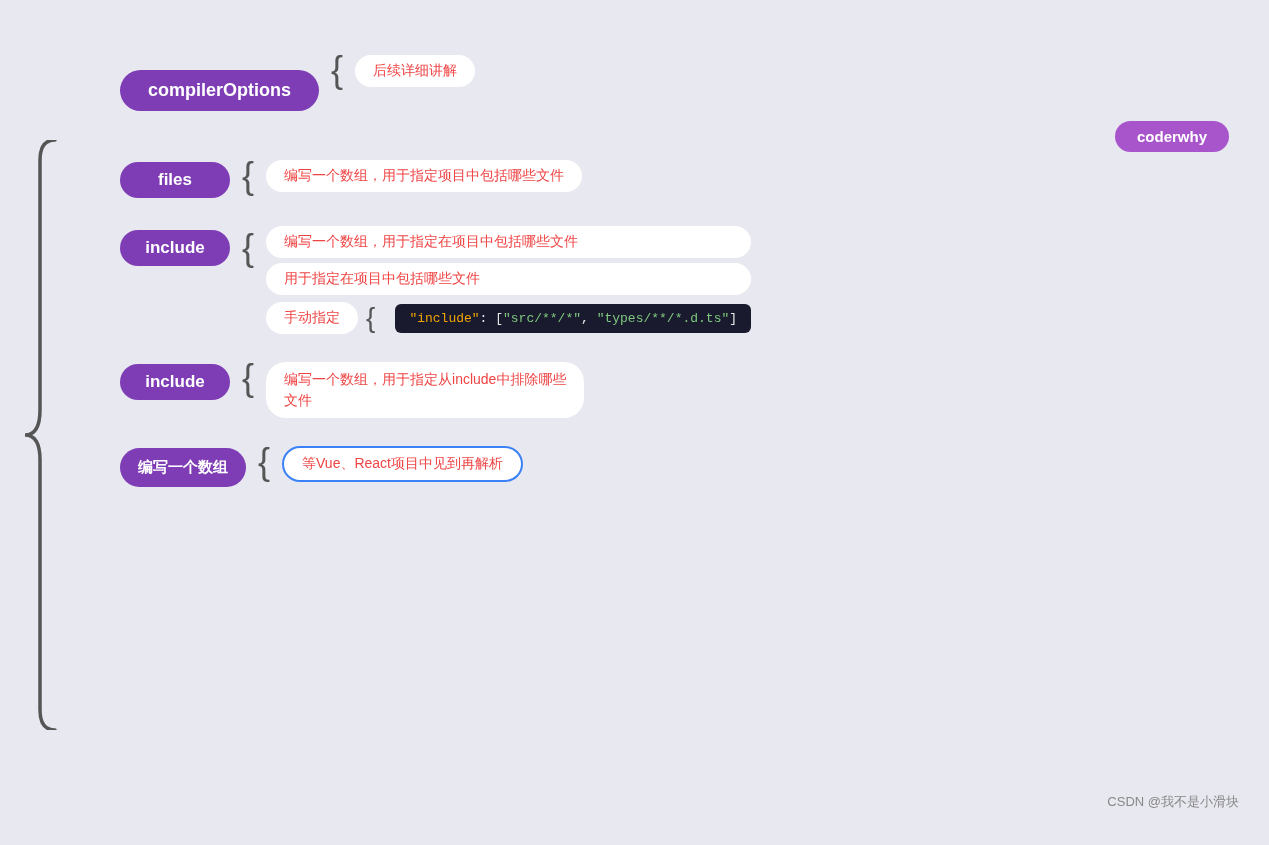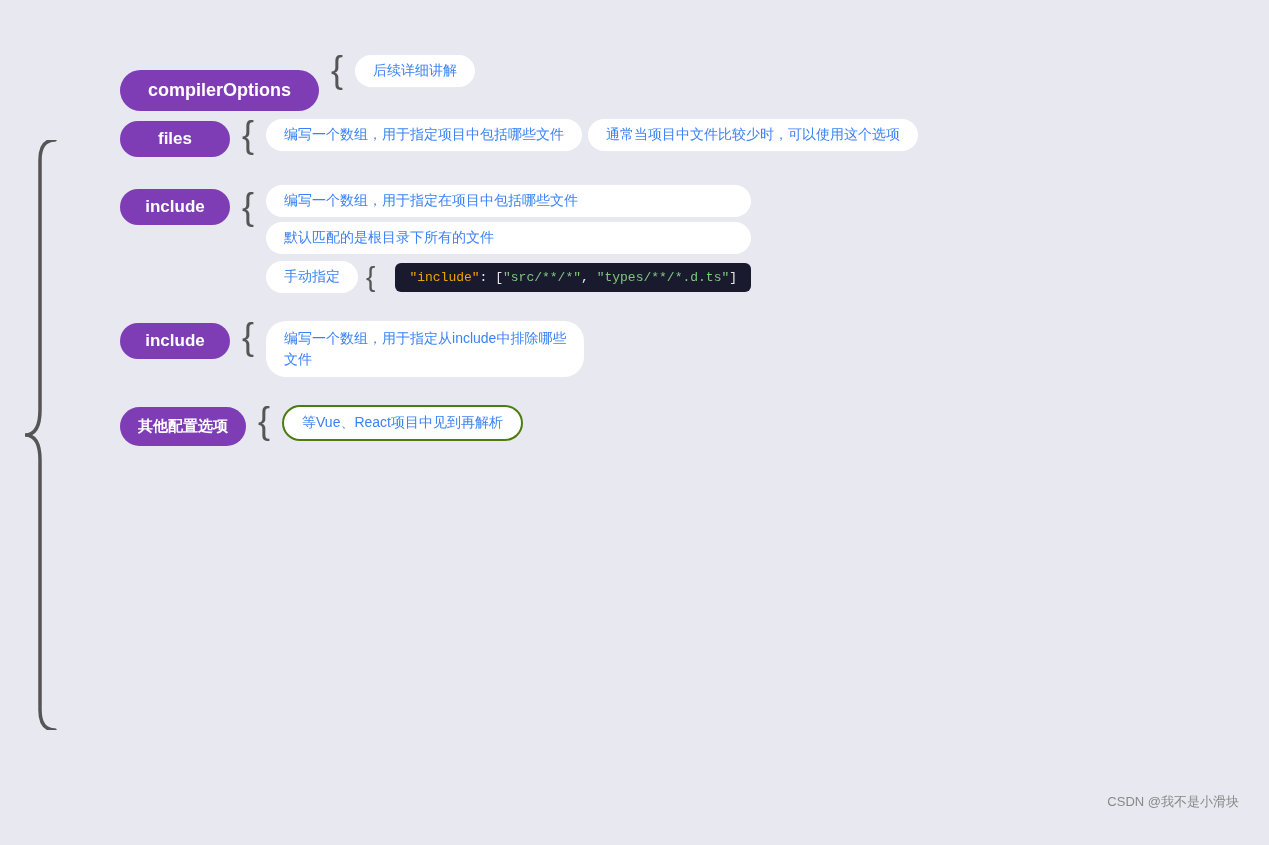--- a/index.html
+++ b/index.html
@@ -61,27 +61,27 @@
       display: flex;
       flex-direction: row;
       gap: 6px;
     }
 
     .note-bubble {
       background: white;
       border-radius: 20px;
       padding: 7px 18px;
       font-size: 14px;
-      color: #3b82f6;
+      color: #ef4444;
       white-space: nowrap;
       display: inline-block;
     }
 
     .note-bubble.blue-border {
-      border: 2px solid #4d7c0f;
+      border: 2px solid #3b82f6;
     }
 
     .coderwhy-pill {
       background: #a855cc;
       color: white;
       border-radius: 20px;
       padding: 7px 22px;
       font-size: 15px;
       font-weight: bold;
       margin-left: 40px;
@@ -167,66 +167,68 @@
 <body>
 
 <div class="diagram-container">
 
   <div class="compiler-row" style="margin-left: 80px; margin-bottom: 8px;">
     <div class="compiler-top">
       <div class="tag-pill large">compilerOptions</div>
       <div class="brace-inline">{</div>
       <div class="note-bubble">后续详细讲解</div>
     </div>
+    <div class="compiler-sub">
+      <div class="coderwhy-pill">coderwhy</div>
+    </div>
   </div>
 
   <div class="outer-brace-container">
     <svg width="45" height="590" viewBox="0 0 45 590" fill="none" xmlns="http://www.w3.org/2000/svg">
 
       <path d="M 35 0 Q 20 0 20 20 L 20 270 Q 20 295 5 295 Q 20 295 20 320 L 20 570 Q 20 590 35 590" stroke="#555" stroke-width="3.5" fill="none" stroke-linecap="round"></path>
     </svg>
   </div>
 
   <div style="margin-left: 80px;">
 
     <div class="row" style="margin-bottom: 28px; margin-top: 0;">
       <div class="tag-pill">files</div>
       <div class="brace-inline">{</div>
       <div class="notes-group">
         <div class="note-bubble">编写一个数组，用于指定项目中包括哪些文件</div>
-        <div class="note-bubble">通常当项目中文件比较少时，可以使用这个选项</div>
       </div>
     </div>
 
     <div class="row" style="margin-bottom: 28px; align-items: flex-start;">
       <div class="tag-pill" style="margin-top: 4px;">include</div>
       <div class="brace-inline" style="margin-top: 4px;">{</div>
       <div class="include-notes">
         <div class="note-bubble">编写一个数组，用于指定在项目中包括哪些文件</div>
-        <div class="note-bubble">默认匹配的是根目录下所有的文件</div>
+        <div class="note-bubble">用于指定在项目中包括哪些文件</div>
         <div class="manual-row">
           <div class="note-bubble">手动指定</div>
           <div class="brace-inline" style="font-size:28px; margin-top:0;">{</div>
           <div class="code-dark">
             <span class="key">"include"</span><span class="bracket">: [</span><span class="val">"src/**/*"</span><span class="bracket">, </span><span class="val">"types/**/*.d.ts"</span><span class="bracket">]</span>
           </div>
         </div>
       </div>
     </div>
 
     <div class="row" style="margin-bottom: 28px;">
       <div class="tag-pill">include</div>
       <div class="brace-inline">{</div>
       <div class="notes-group">
         <div class="note-bubble" style="white-space: normal; max-width: 340px; line-height: 1.5;">编写一个数组，用于指定从include中排除哪些<br>文件</div>
       </div>
     </div>
 
     <div class="row" style="margin-bottom: 0;">
-      <div class="tag-pill" style="font-size:15px; padding: 10px 18px;">其他配置选项</div>
+      <div class="tag-pill" style="font-size:15px; padding: 10px 18px;">编写一个数组</div>
       <div class="brace-inline">{</div>
       <div class="note-bubble blue-border">等Vue、React项目中见到再解析</div>
     </div>
 
   </div>
 
   <div class="watermark">CSDN @我不是小滑块</div>
 
 </div>
 

